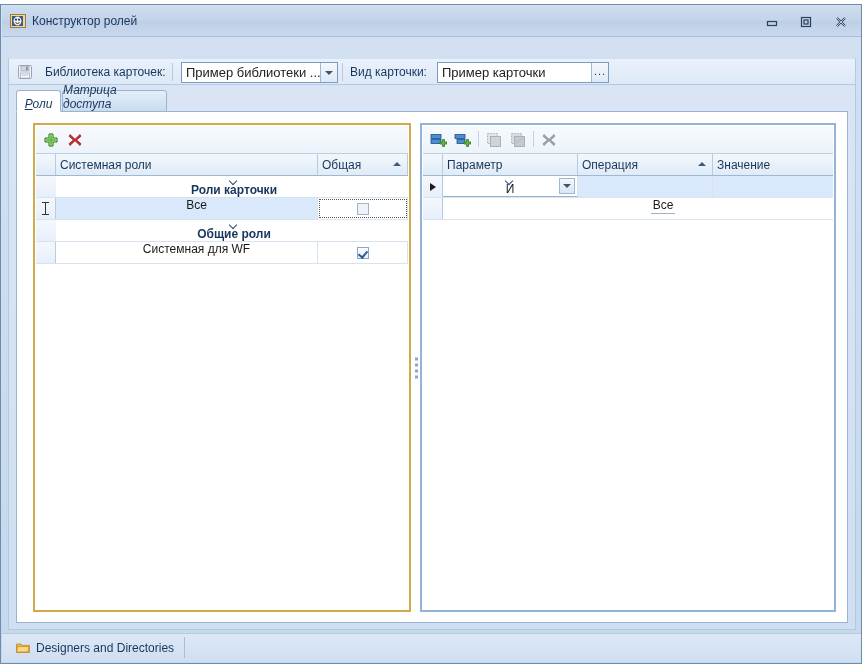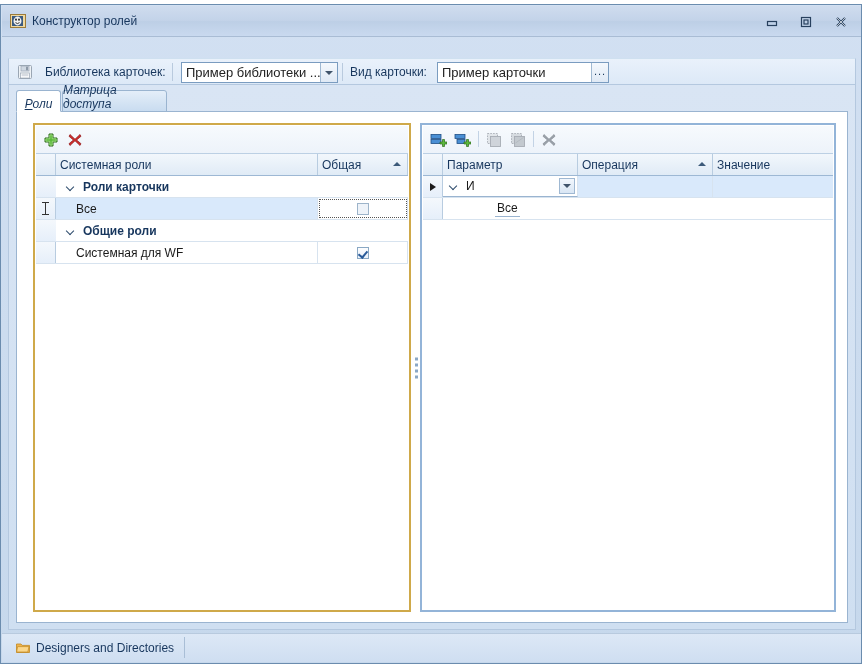--- a/index.html
+++ b/index.html
@@ -235,20 +235,21 @@
   }
   .grow.sel { background: #d9e9fb; }
   .grow .cell {
     box-sizing: border-box;
     font-size: 12px; color: #1a1a1a;
     display: flex; align-items: center;
     padding-left: 4px;
     border-right: 1px solid #d7e3ef;
     overflow: hidden; white-space: nowrap;
     position: relative;
+    flex-direction: column;
   }
   .grow .cell.ind {
     padding: 0;
     justify-content: center;
     border-right: 1px solid #b8cce0;
     background: linear-gradient(to bottom, #f4f8fc 0%, #e6effa 100%);
   }
   .grow.sel .cell.ind { background: linear-gradient(to bottom, #f4f8fc 0%, #e6effa 100%); }
   .grow.group .cell { font-weight: bold; color: #17365d; border-right: none; }
   .grow.group { background:#ffffff; }

